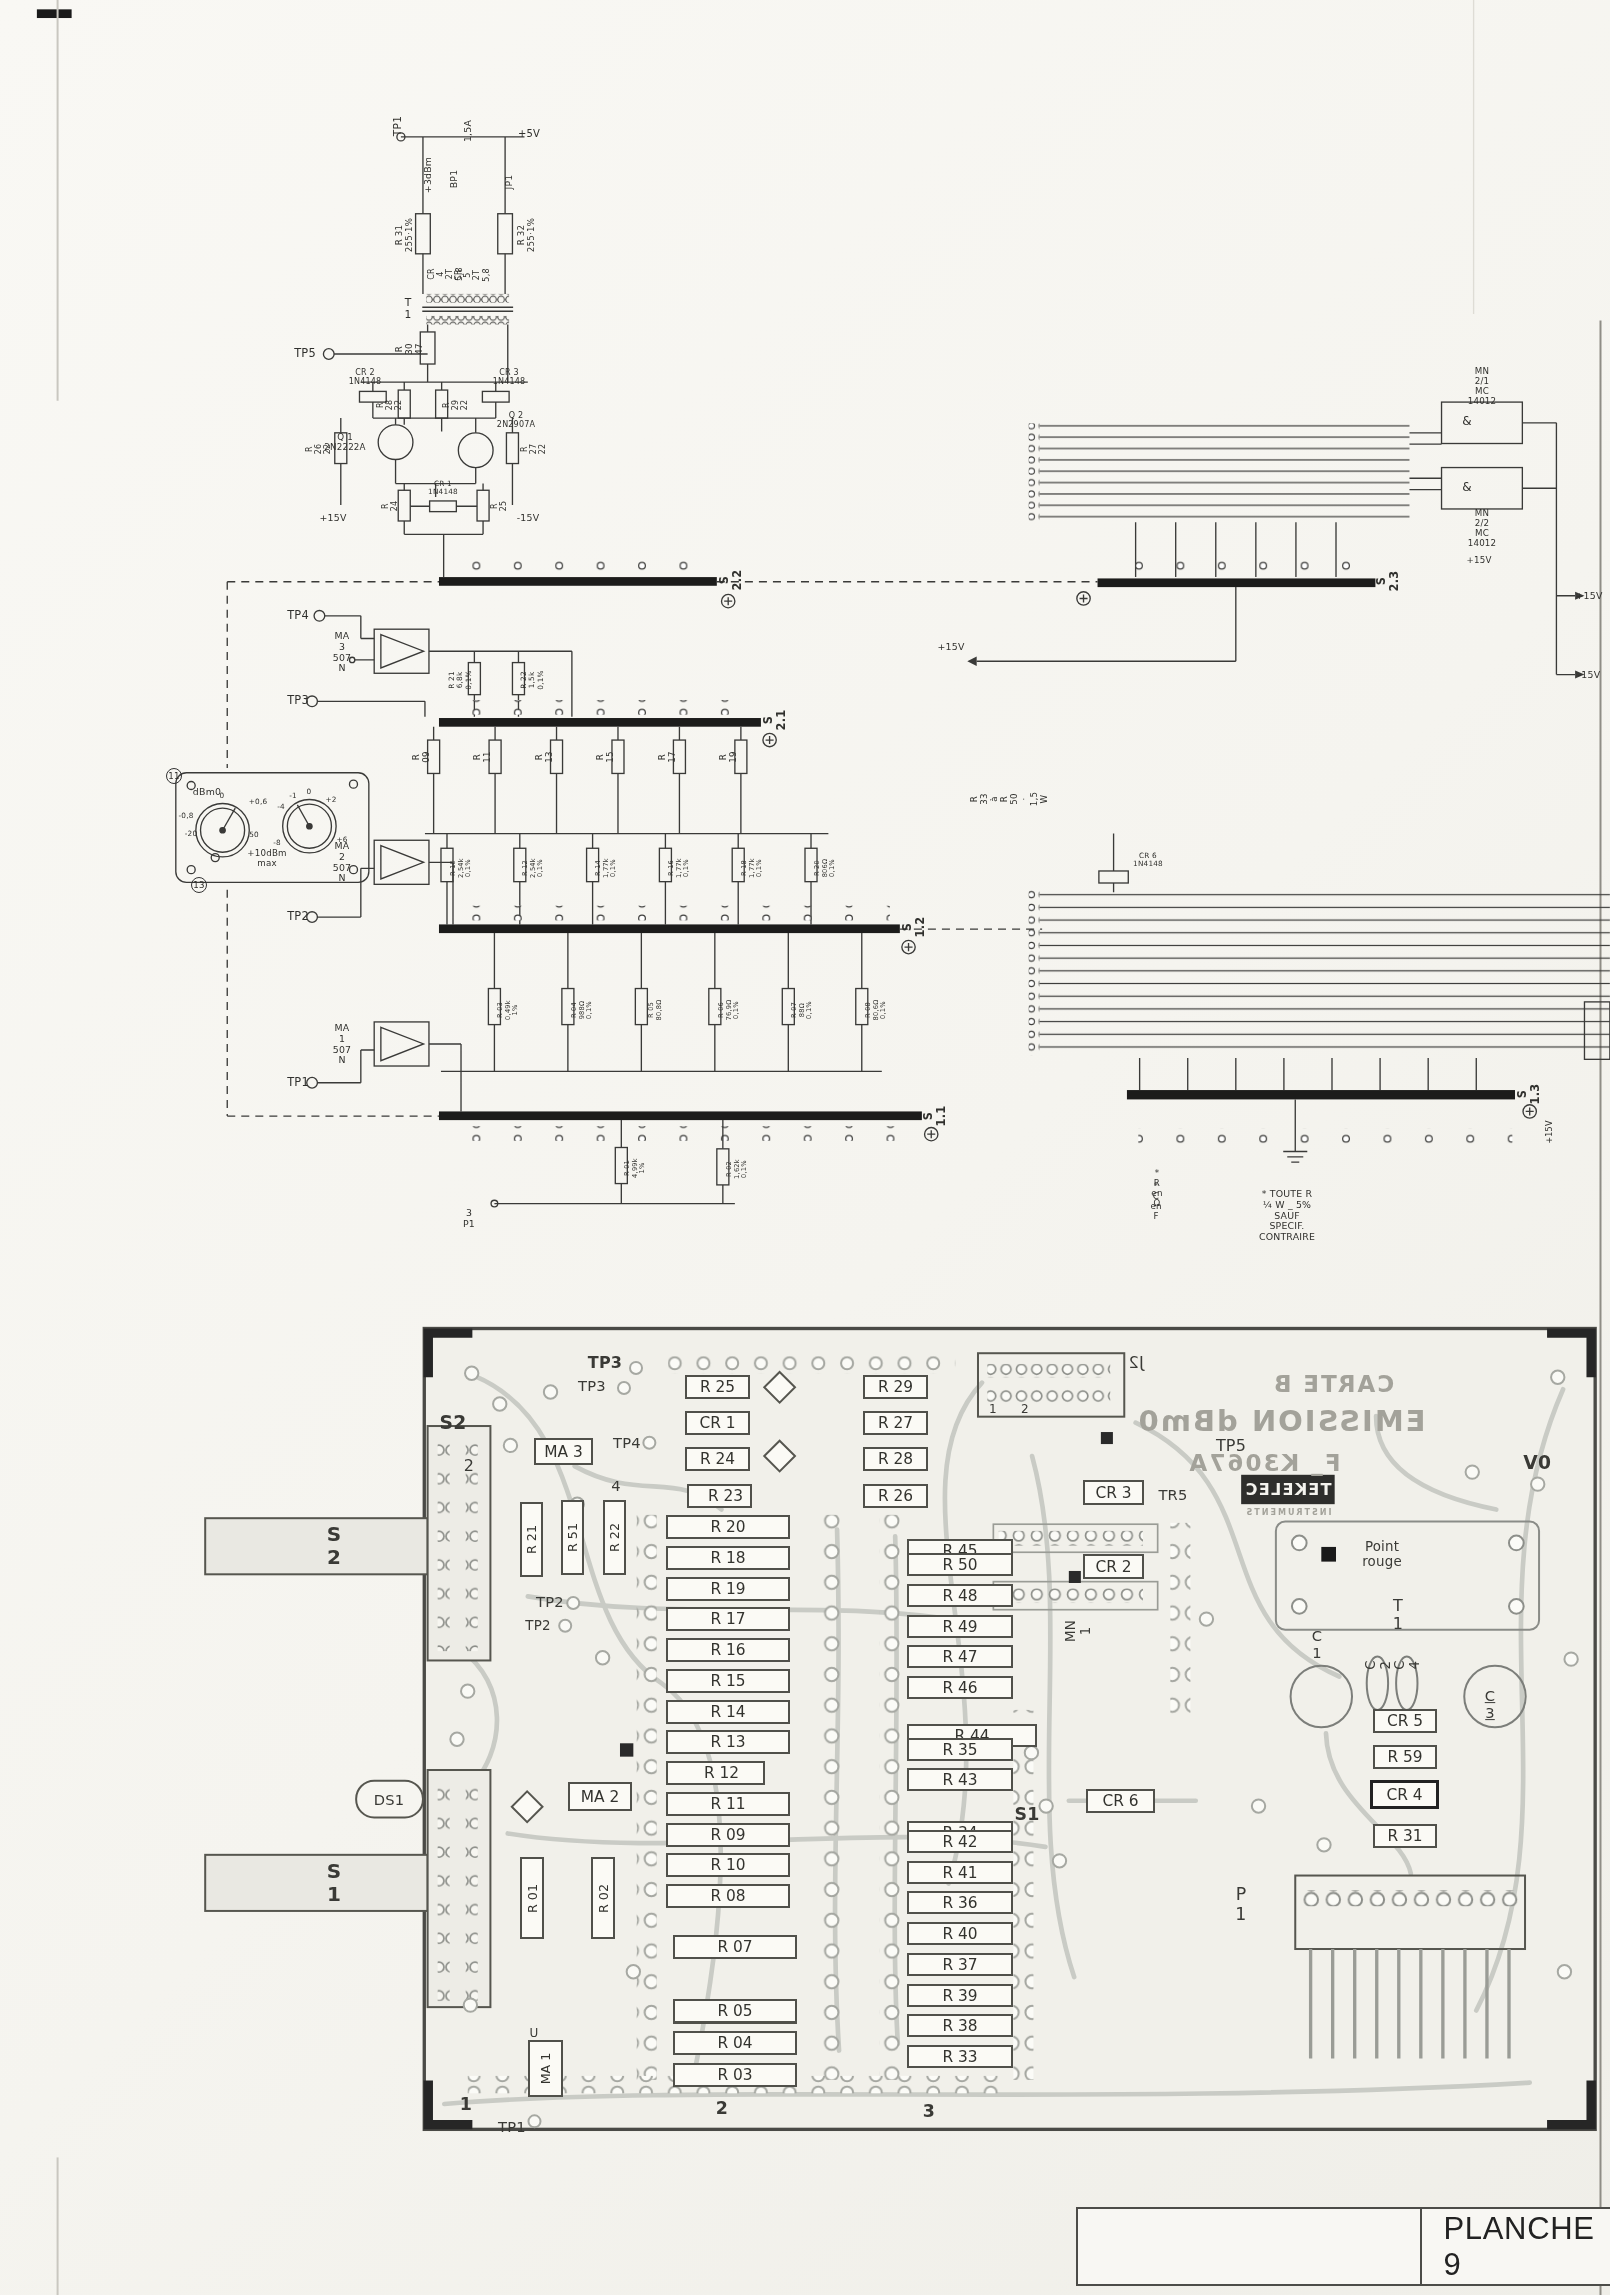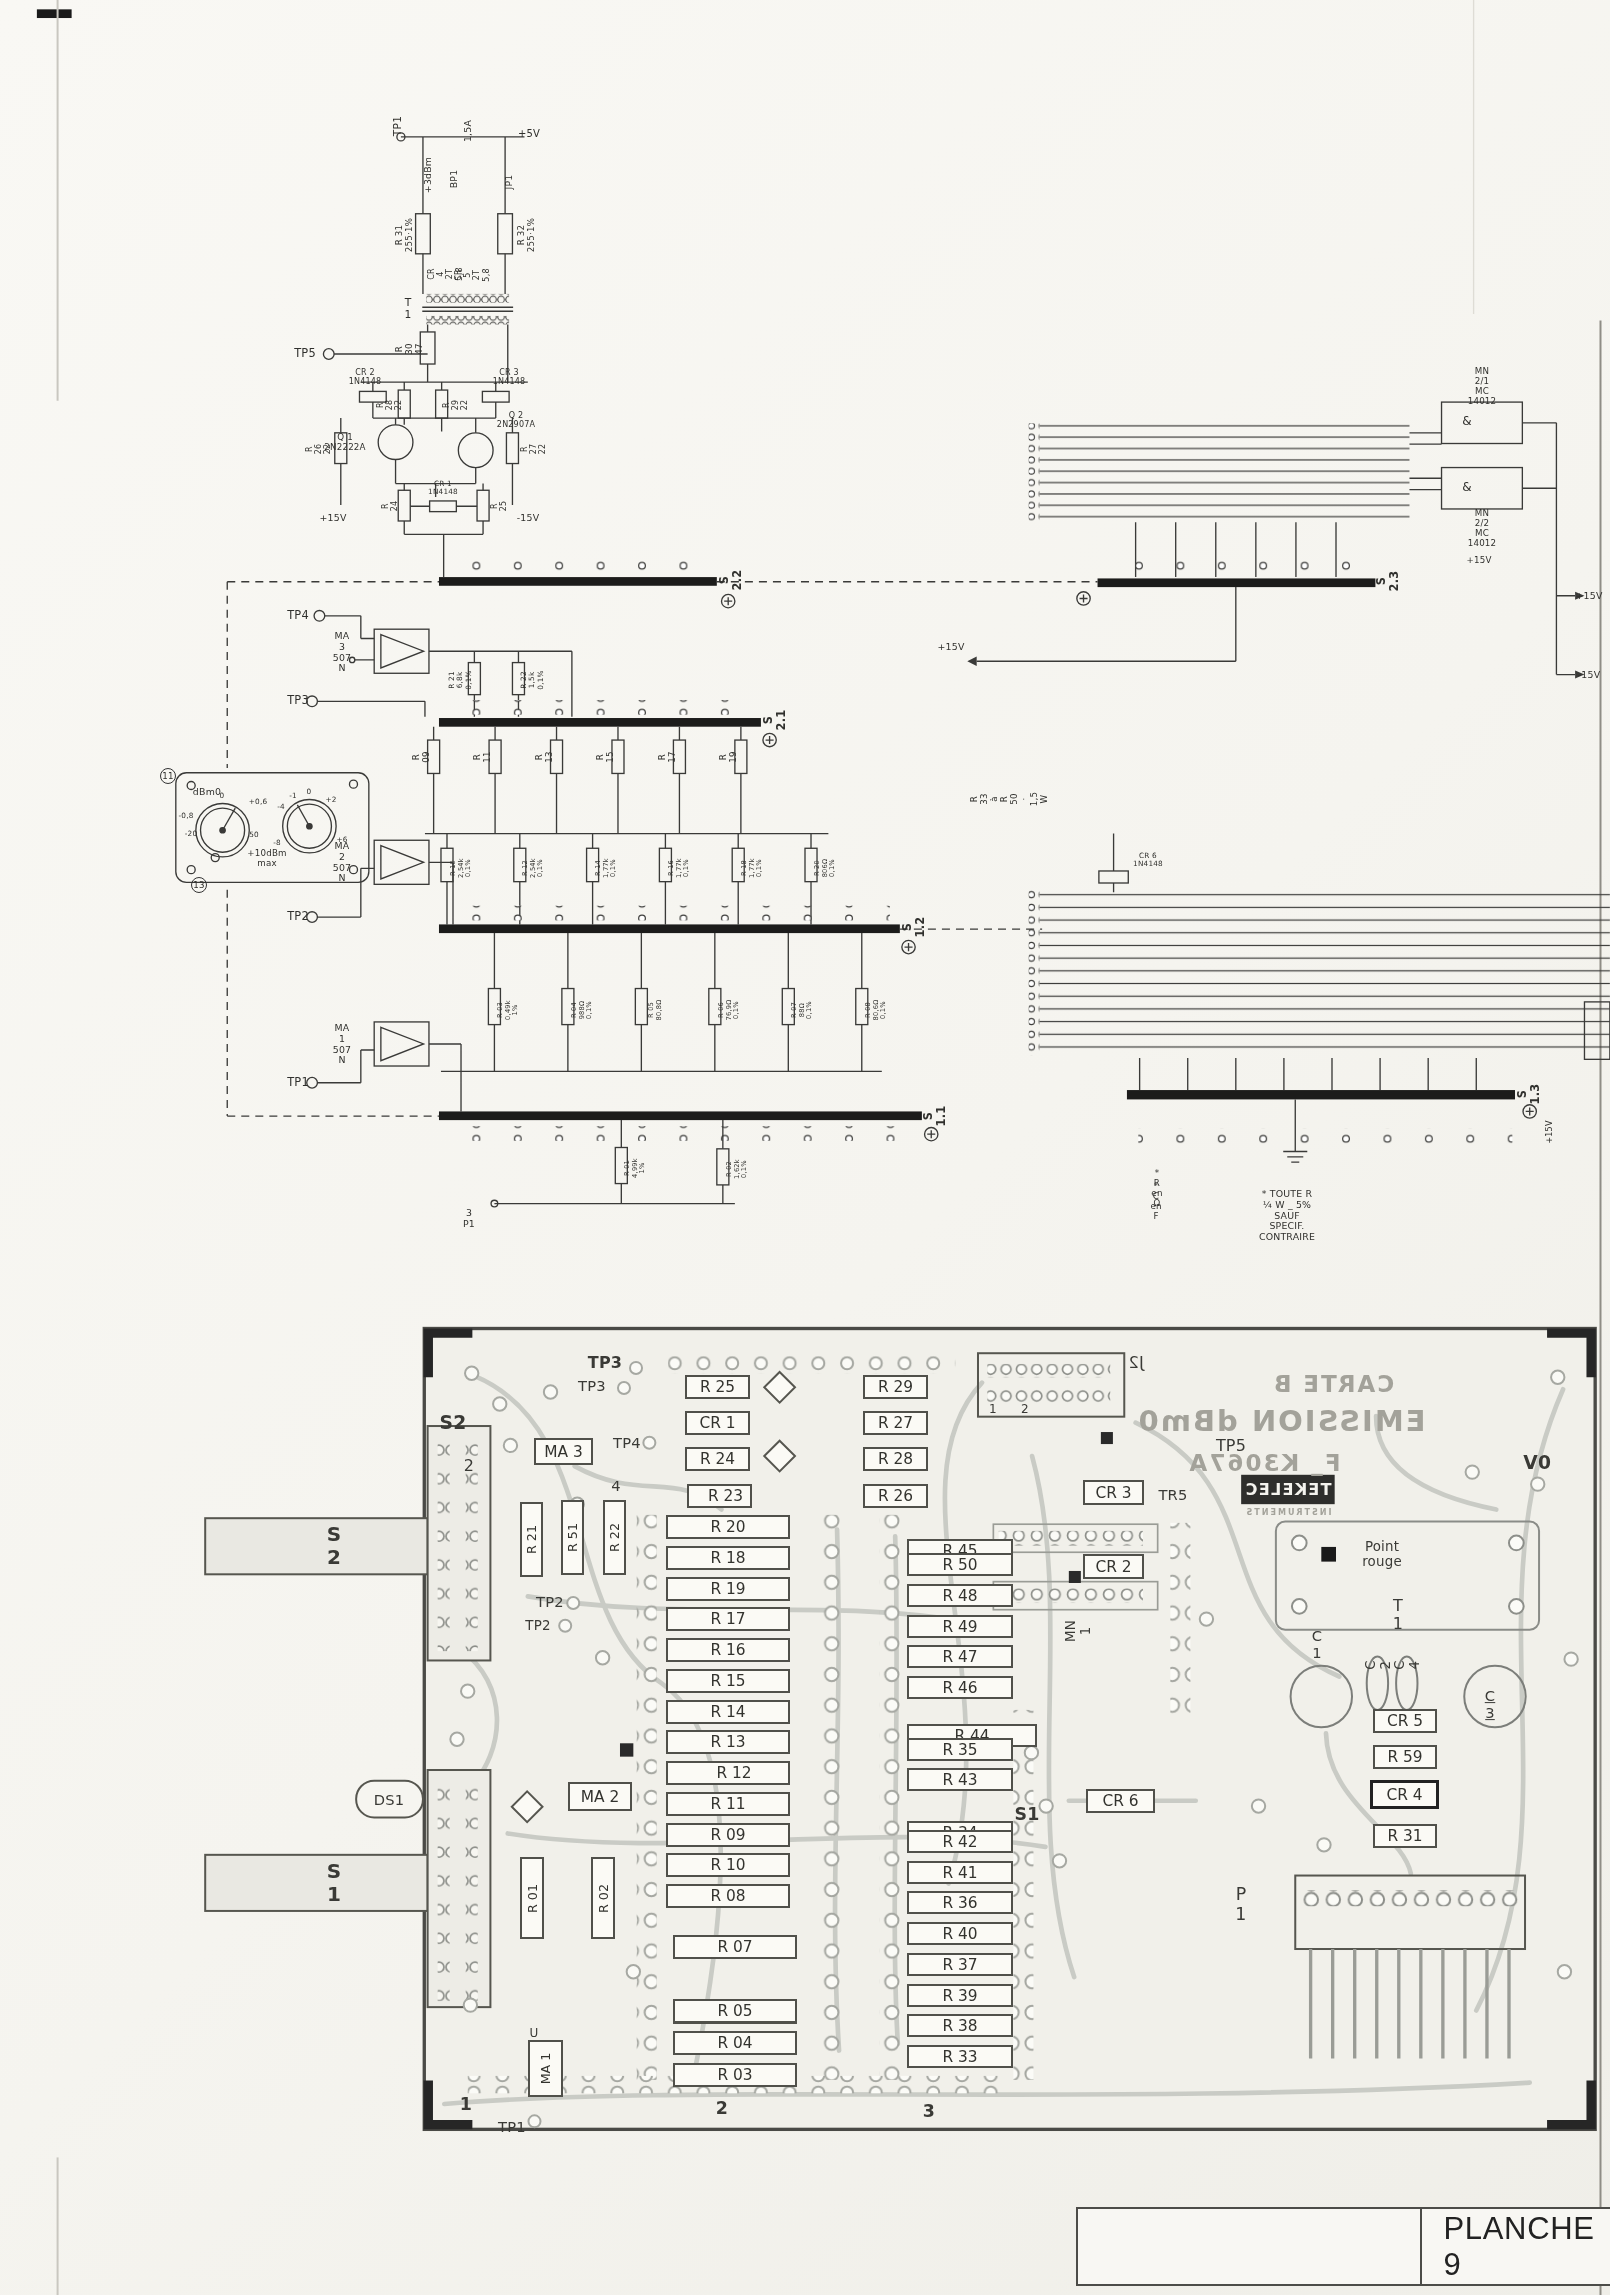--- a/index.html
+++ b/index.html
@@ -472,21 +472,21 @@
       <span class="lbl" style="left: 258px; top: 802px; font-size: 7.3px;">+0,6</span>
       <span class="lbl" style="left: 191px; top: 834px; font-size: 7.3px;">-20</span>
       <span class="lbl" style="left: 254px; top: 835px; font-size: 7.3px;">50</span>
       <span class="lbl" style="left: 267px; top: 858px; font-size: 8.7px;">+10dBm max</span>
       <span class="lbl" style="left: 281px; top: 807px; font-size: 7.3px;">-4</span>
       <span class="lbl" style="left: 293px; top: 796px; font-size: 7.3px;">-1</span>
       <span class="lbl" style="left: 309px; top: 792px; font-size: 7.3px;">0</span>
       <span class="lbl" style="left: 331px; top: 800px; font-size: 7.3px;">+2</span>
       <span class="lbl" style="left: 277px; top: 843px; font-size: 7.3px;">-8</span>
       <span class="lbl" style="left: 342px; top: 840px; font-size: 7.3px;">+6</span>
-      <span class="lbl circ" style="left: 168px; top: 776px;">11</span>
+      <span class="lbl circ" style="left: 174px; top: 776px;">11</span>
       <span class="lbl circ" style="left: 199px; top: 885px;">13</span>
       <span class="lbl" style="left: 1482px; top: 386px; font-size: 8.7px;">MN 2/1
 MC 14012</span>
       <span class="lbl" style="left: 1467px; top: 422px; font-size: 12px;">&amp;</span>
       <span class="lbl" style="left: 1467px; top: 488px; font-size: 12px;">&amp;</span>
       <span class="lbl" style="left: 1482px; top: 528px; font-size: 8.7px;">MN 2/2
 MC 14012</span>
       <span class="lbl" style="left: 1479px; top: 560px; font-size: 8.7px;">+15V</span>
       <span class="lbl b" style="left: 1388px; top: 581px; font-size: 11.4px; --r: -90deg;">S 2.3</span>
       <span class="lbl" style="left: 1589px; top: 596px; font-size: 9.4px;">+15V</span>
@@ -548,21 +548,21 @@
     </div>
       <div class="box" style="left: 666px; top: 1669px; width: 124px;">
       <span>R 15</span>
     </div>
       <div class="box" style="left: 666px; top: 1700px; width: 124px;">
       <span>R 14</span>
     </div>
       <div class="box" style="left: 666px; top: 1730px; width: 124px;">
       <span>R 13</span>
     </div>
-      <div class="box" style="left: 666px; top: 1761px; width: 124px; padding-left: 12px;">
+      <div class="box" style="left: 666px; top: 1761px; width: 99px; padding-left: 12px;">
       <span>R 12</span>
     </div>
       <div class="box" style="left: 666px; top: 1792px; width: 124px;">
       <span>R 11</span>
     </div>
       <div class="box" style="left: 666px; top: 1823px; width: 124px;">
       <span>R 09</span>
     </div>
       <div class="box" style="left: 666px; top: 1853px; width: 124px;">
       <span>R 10</span>

